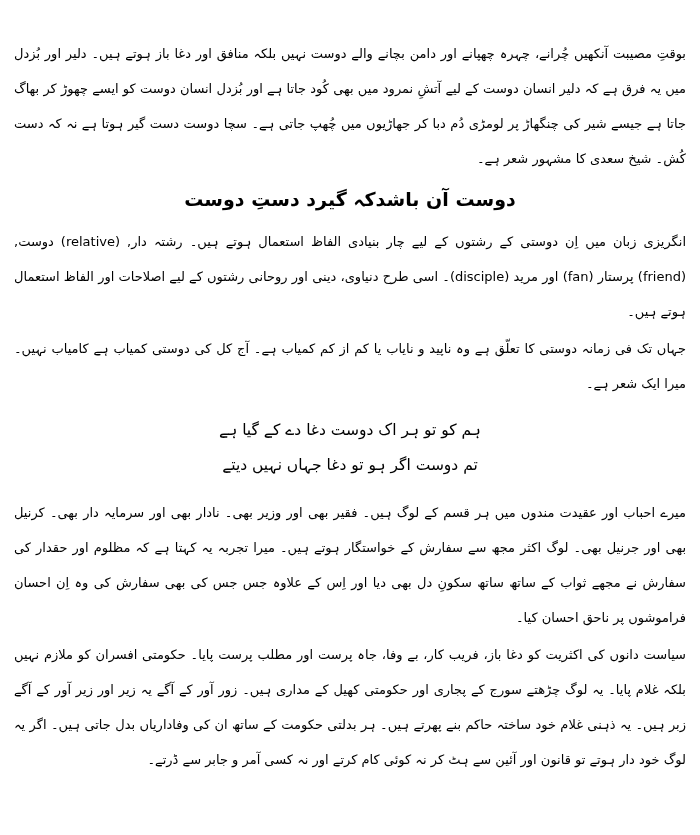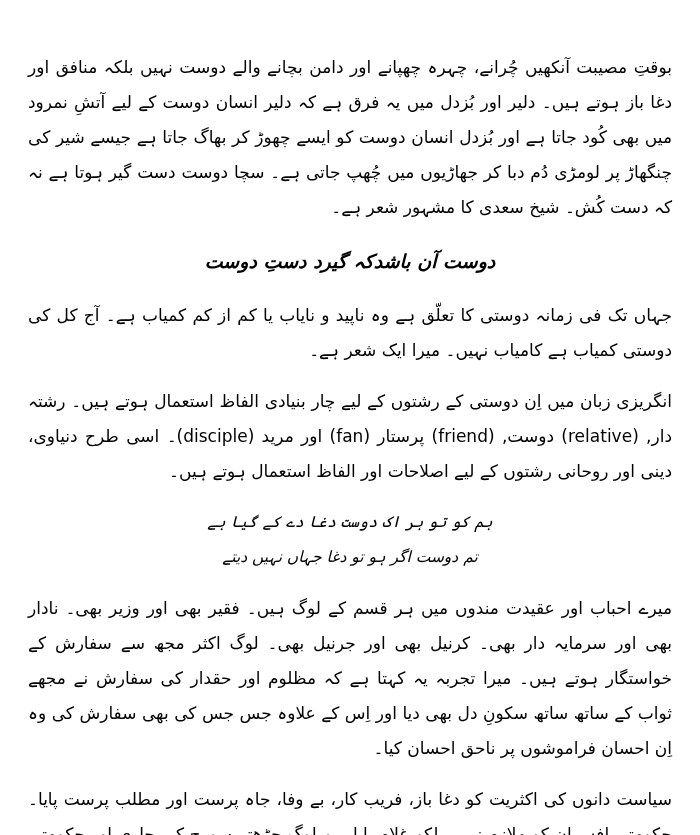--- a/index.html
+++ b/index.html
@@ -17,22 +17,22 @@
   .page {
     box-sizing: border-box;
     width: 700px;
     height: 835px;
     padding: 34px 12px 0 12px;
     direction: rtl;
     unicode-bidi: embed;
     background: #ffffff;
   }
   .para {
-    margin: 16px;
-    font-size: 17px;
+    margin: 2px;
+    font-size: 13px;
     line-height: 35px;
     text-align: justify;
     text-justify: inter-word;
     color: #000000;
   }
   .couplet {
     margin: 3px 0 4px 0;
     text-align: center;
   }
   .couplet .verse-line {
@@ -45,37 +45,36 @@
     margin: 12px;
     text-align: center;
   }
   .sher .verse-line {
     font-size: 15.5px;
     line-height: 35px;
   }
   .verse-line {
     display: block;
     white-space: nowrap;
-    font-style: italic;
   }
 </style>
 </head>
 <body>
 
 <div class="page">
 
   <p class="para">بوقتِ مصیبت آنکھیں چُرانے، چہرہ چھپانے اور دامن بچانے والے دوست نہیں بلکہ منافق اور دغا باز ہوتے ہیں۔ دلیر اور بُزدل میں یہ فرق ہے کہ دلیر انسان دوست کے لیے آتشِ نمرود میں بھی کُود جاتا ہے اور بُزدل انسان دوست کو ایسے چھوڑ کر بھاگ جاتا ہے جیسے شیر کی چنگھاڑ پر لومڑی دُم دبا کر جھاڑیوں میں چُھپ جاتی ہے۔ سچا دوست دست گیر ہوتا ہے نہ کہ دست کُش۔ شیخ سعدی کا مشہور شعر ہے۔</p>
 
   <div class="couplet">
     <span class="verse-line">دوست آن باشدکہ گیرد دستِ دوست</span>
   </div>
 
+  <p class="para">انگریزی زبان میں اِن دوستی کے رشتوں کے لیے چار بنیادی الفاظ استعمال ہوتے ہیں۔ رشتہ دار, (relative) دوست, (friend) پرستار (fan) اور مرید (disciple)۔ اسی طرح دنیاوی، دینی اور روحانی رشتوں کے لیے اصلاحات اور الفاظ استعمال ہوتے ہیں۔</p>
+
   <p class="para">جہاں تک فی زمانہ دوستی کا تعلّق ہے وہ ناپید و نایاب یا کم از کم کمیاب ہے۔ آج کل کی دوستی کمیاب ہے کامیاب نہیں۔ میرا ایک شعر ہے۔</p>
-
-  <p class="para">انگریزی زبان میں اِن دوستی کے رشتوں کے لیے چار بنیادی الفاظ استعمال ہوتے ہیں۔ رشتہ دار, (relative) دوست, (friend) پرستار (fan) اور مرید (disciple)۔ اسی طرح دنیاوی، دینی اور روحانی رشتوں کے لیے اصلاحات اور الفاظ استعمال ہوتے ہیں۔</p>
 
   <div class="sher">
     <span class="verse-line">ہم کو تو ہر اک دوست دغا دے کے گیا ہے</span>
     <span class="verse-line">تم دوست اگر ہو تو دغا جہاں نہیں دیتے</span>
   </div>
 
   <p class="para">میرے احباب اور عقیدت مندوں میں ہر قسم کے لوگ ہیں۔ فقیر بھی اور وزیر بھی۔ نادار بھی اور سرمایہ دار بھی۔ کرنیل بھی اور جرنیل بھی۔ لوگ اکثر مجھ سے سفارش کے خواستگار ہوتے ہیں۔ میرا تجربہ یہ کہتا ہے کہ مظلوم اور حقدار کی سفارش نے مجھے ثواب کے ساتھ ساتھ سکونِ دل بھی دیا اور اِس کے علاوہ جس جس کی بھی سفارش کی وہ اِن احسان فراموشوں پر ناحق احسان کیا۔</p>
 
   <p class="para">سیاست دانوں کی اکثریت کو دغا باز، فریب کار، بے وفا، جاہ پرست اور مطلب پرست پایا۔ حکومتی افسران کو ملازم نہیں بلکہ غلام پایا۔ یہ لوگ چڑھتے سورج کے پجاری اور حکومتی کھیل کے مداری ہیں۔ زور آور کے آگے یہ زیر اور زیر آور کے آگے زبر ہیں۔ یہ ذہنی غلام خود ساختہ حاکم بنے پھرتے ہیں۔ ہر بدلتی حکومت کے ساتھ ان کی وفاداریاں بدل جاتی ہیں۔ اگر یہ لوگ خود دار ہوتے تو قانون اور آئین سے ہٹ کر نہ کوئی کام کرتے اور نہ کسی آمر و جابر سے ڈرتے۔</p>
 

